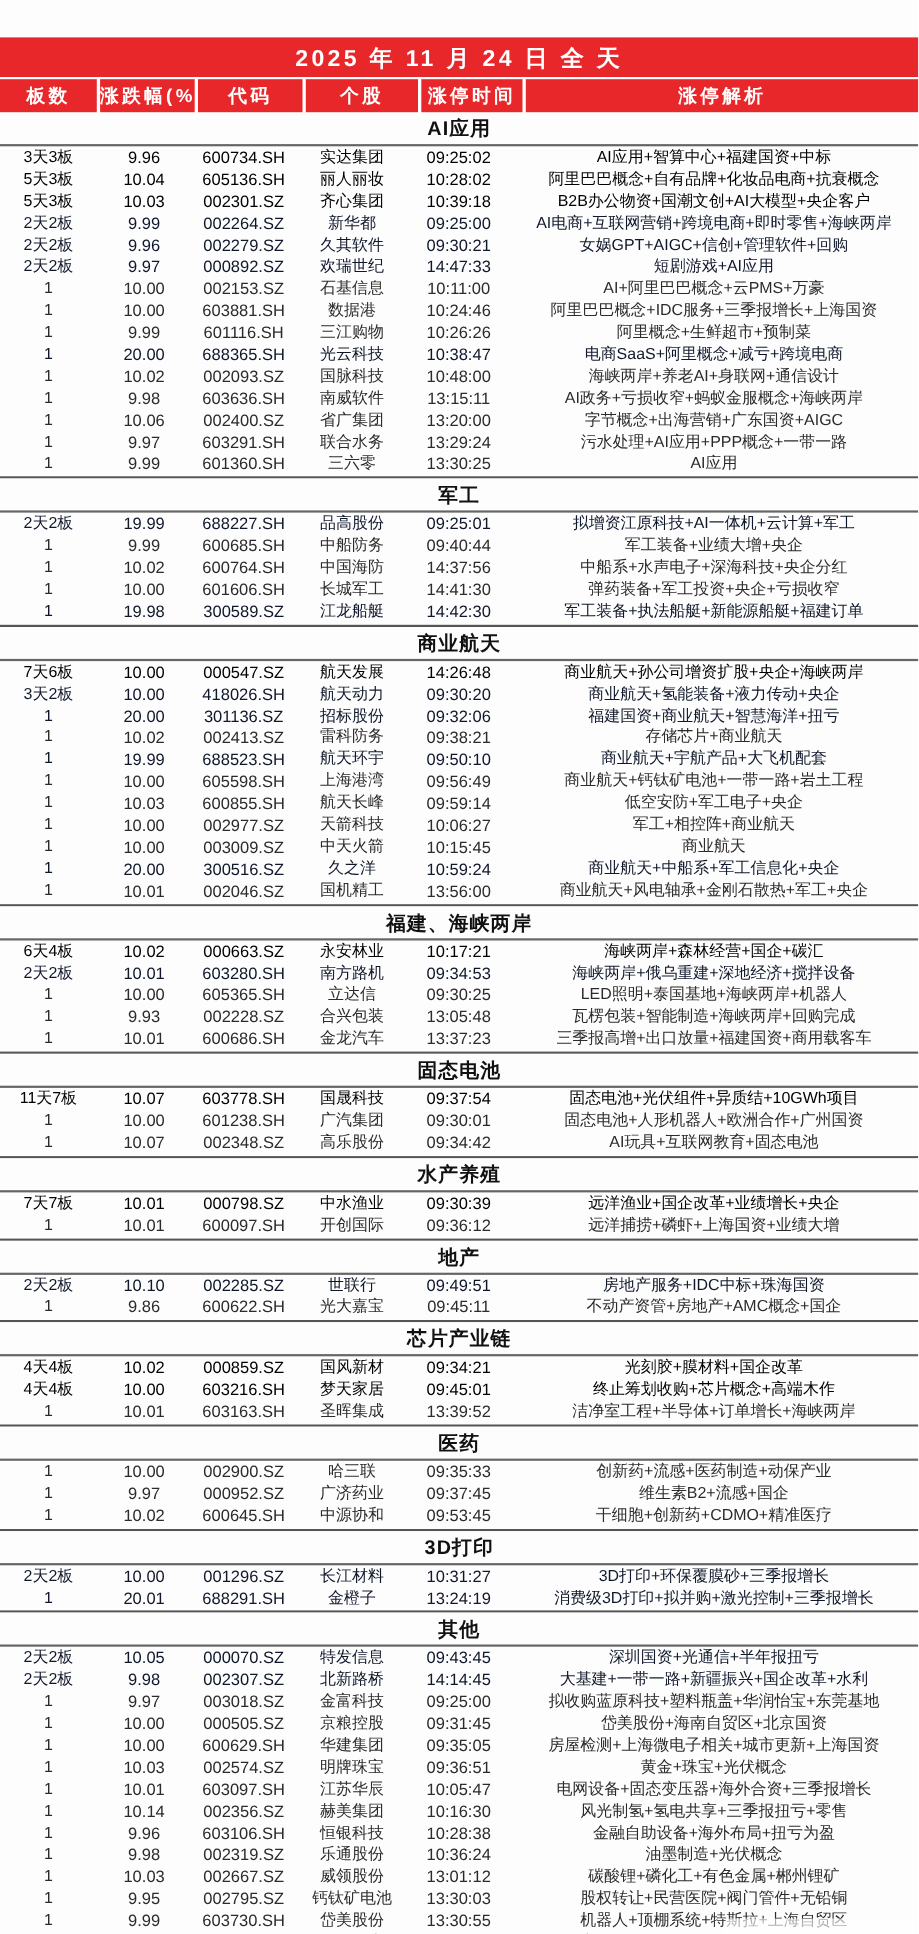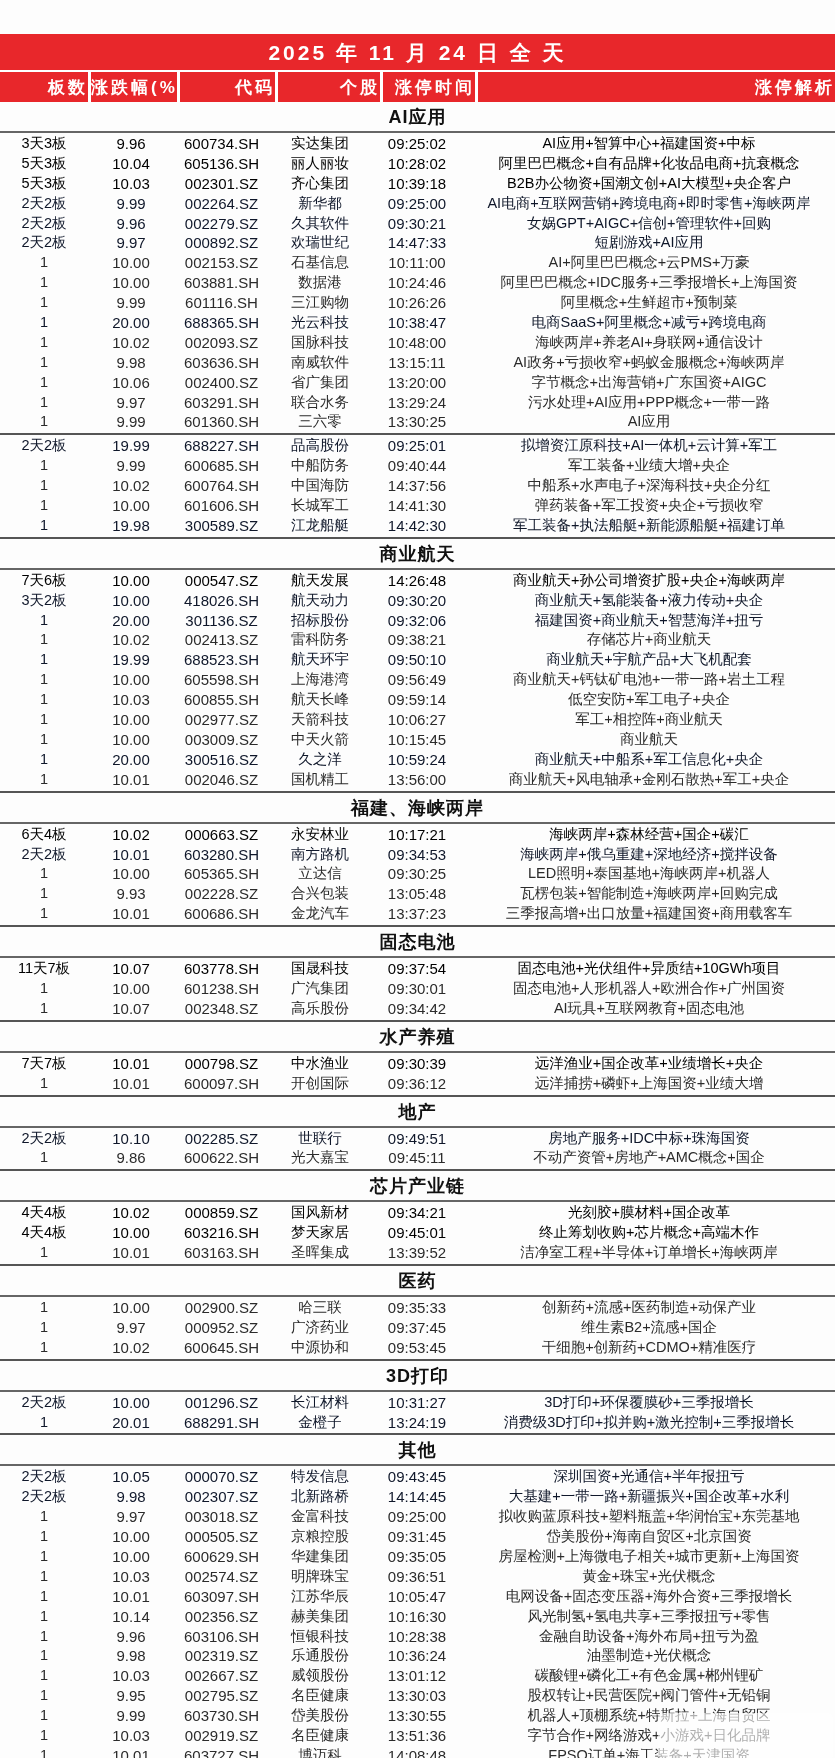--- a/index.html
+++ b/index.html
@@ -12,21 +12,21 @@
     text-align:center;letter-spacing:3px;padding:5px 0 3px;border-bottom:2px solid #ffffff;margin-top:34px;
   }
 
   
   .colheader{
     display:grid;grid-template-columns:88px 86px 95px 102px 92px 1fr;
     column-gap:3px;background:#ffffff;
   }
   .colheader .ch{
     background:#e8272b;color:#ffffff;font-weight:bold;font-size:17px;
-    text-align:right;letter-spacing:3px;padding:4px 0 3px;white-space:nowrap;overflow:hidden;
+    text-align:center;letter-spacing:3px;padding:4px 0 3px;white-space:nowrap;overflow:hidden;
   }
 
   
   .section{border-top:2px solid #555555;}
   .section:first-child{border-top:none;}
   .section-title{
     margin:0;font-size:18px;font-weight:bold;color:#111111;text-align:center;
     padding:3px 0 2px;border-bottom:2px solid #666666;background:#fdfdfd;letter-spacing:1px;
   }
   .rows{padding:1px 0;}
@@ -199,20 +199,21 @@
     <span class="c pct">9.99</span>
     <span class="c code">601360.SH</span>
     <span class="c stock">三六零</span>
     <span class="c time">13:30:25</span>
     <span class="c analysis">AI应用</span>
   </div>
 </div>
   </section>
 
   <section class="section">
+    <h2 class="section-title">军工</h2>
     <div class="rows">
   <div class="row mid">
     <span class="c boards">2天2板</span>
     <span class="c pct">19.99</span>
     <span class="c code">688227.SH</span>
     <span class="c stock">品高股份</span>
     <span class="c time">09:25:01</span>
     <span class="c analysis">拟增资江原科技+AI一体机+云计算+军工</span>
   </div>
 
@@ -672,21 +673,21 @@
     <span class="c code">002667.SZ</span>
     <span class="c stock">威领股份</span>
     <span class="c time">13:01:12</span>
     <span class="c analysis">碳酸锂+磷化工+有色金属+郴州锂矿</span>
   </div>
 
   <div class="row normal">
     <span class="c boards">1</span>
     <span class="c pct">9.95</span>
     <span class="c code">002795.SZ</span>
-    <span class="c stock">名臣健康</span>
+    <span class="c stock">钙钛矿电池</span>
     <span class="c time">13:30:03</span>
     <span class="c analysis">股权转让+民营医院+阀门管件+无铅铜</span>
   </div>
 
   <div class="row normal">
     <span class="c boards">1</span>
     <span class="c pct">9.99</span>
     <span class="c code">603730.SH</span>
     <span class="c stock">岱美股份</span>
     <span class="c time">13:30:55</span>

